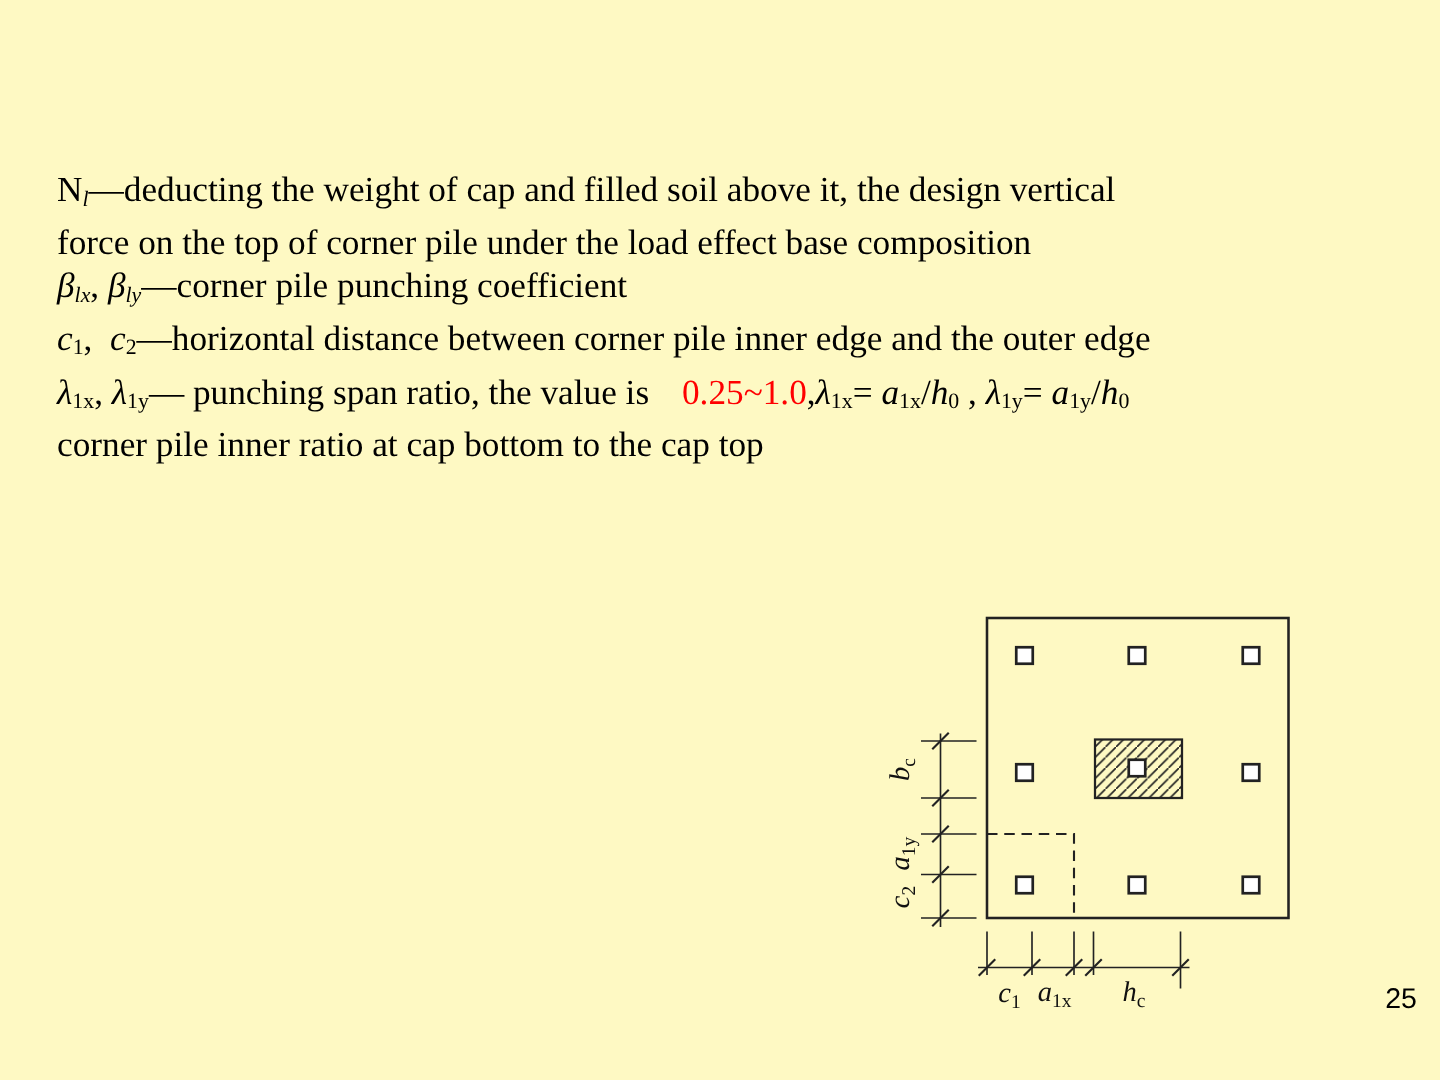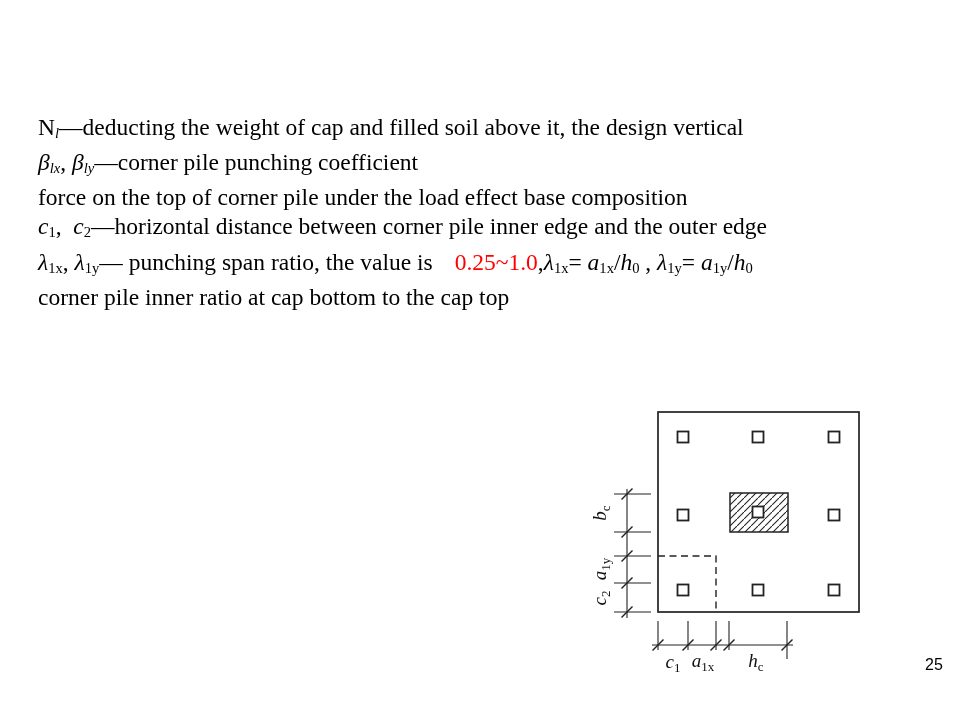--- a/index.html
+++ b/index.html
@@ -1,19 +1,19 @@
 <!DOCTYPE html>
 <html><head>
 <meta charset="utf-8">
 <style>
   html,body{margin:0;padding:0;background:#888;}
   .slide{
     position:relative;
     width:960px;height:720px;
-    background:#ffffff;
+    background:#fef9c3;
     overflow:hidden;
     font-family:"Liberation Serif","DejaVu Serif",serif;
     color:#000;
   }
   .text-block{
     position:absolute;
     left:38px;top:113px;width:900px;
     font-size:23.5px;
     line-height:29px;
   }
@@ -32,33 +32,33 @@
     font-size:19px;
     fill:#111;
   }
   .dim-sub{font-size:13px;font-style:normal;}
   .page-number{
     position:absolute;
     left:916px;top:656px;
     width:36px;
     text-align:center;
     font-family:"Liberation Sans","DejaVu Sans",sans-serif;
-    font-size:16px;
+    font-size:19px;
     color:#000;
   }
 </style>
 </head>
 <body>
 
 <div class="slide">
 
   <div class="text-block">
       <div class="def-line"><span>N</span><span class="sb it">l</span><span>—deducting the weight of cap and filled soil above it, the design vertical</span></div>
+      <div class="def-line"><span>force on the top of corner pile under the load effect base composition</span></div>
       <div class="def-line"><span class="it">β</span><span class="sb it">lx</span><span>, </span><span class="it">β</span><span class="sb it">ly</span><span>—corner pile punching coefficient</span></div>
-      <div class="def-line"><span>force on the top of corner pile under the load effect base composition</span></div>
       <div class="def-line"><span class="it">c</span><span class="sb">1</span><span>,&nbsp; </span><span class="it">c</span><span class="sb">2</span><span>—horizontal distance between corner pile inner edge and the outer edge</span></div>
       <div class="def-line"><span class="it">λ</span><span class="sb">1x</span><span>, </span><span class="it">λ</span><span class="sb">1y</span><span>— punching span ratio, the value is </span><span class="rd" style="color: rgb(255, 0, 0);">0.25~1.0</span><span>,</span><span class="it">λ</span><span class="sb">1x</span><span>= </span><span class="it">a</span><span class="sb">1x</span><span>/</span><span class="it">h</span><span class="sb">0</span><span> , </span><span class="it">λ</span><span class="sb">1y</span><span>= </span><span class="it">a</span><span class="sb">1y</span><span>/</span><span class="it">h</span><span class="sb">0</span></div>
       <div class="def-line"><span>corner pile inner ratio at cap bottom to the cap top</span></div>
     </div>
 
   <svg class="diagram" width="290" height="290" viewBox="0 0 290 290">
     <defs>
       <pattern id="hatch" patternUnits="userSpaceOnUse" width="7" height="7">
         <line x1="0" y1="7" x2="7" y2="0" stroke="#222" stroke-width="1.1"></line>
       </pattern>

